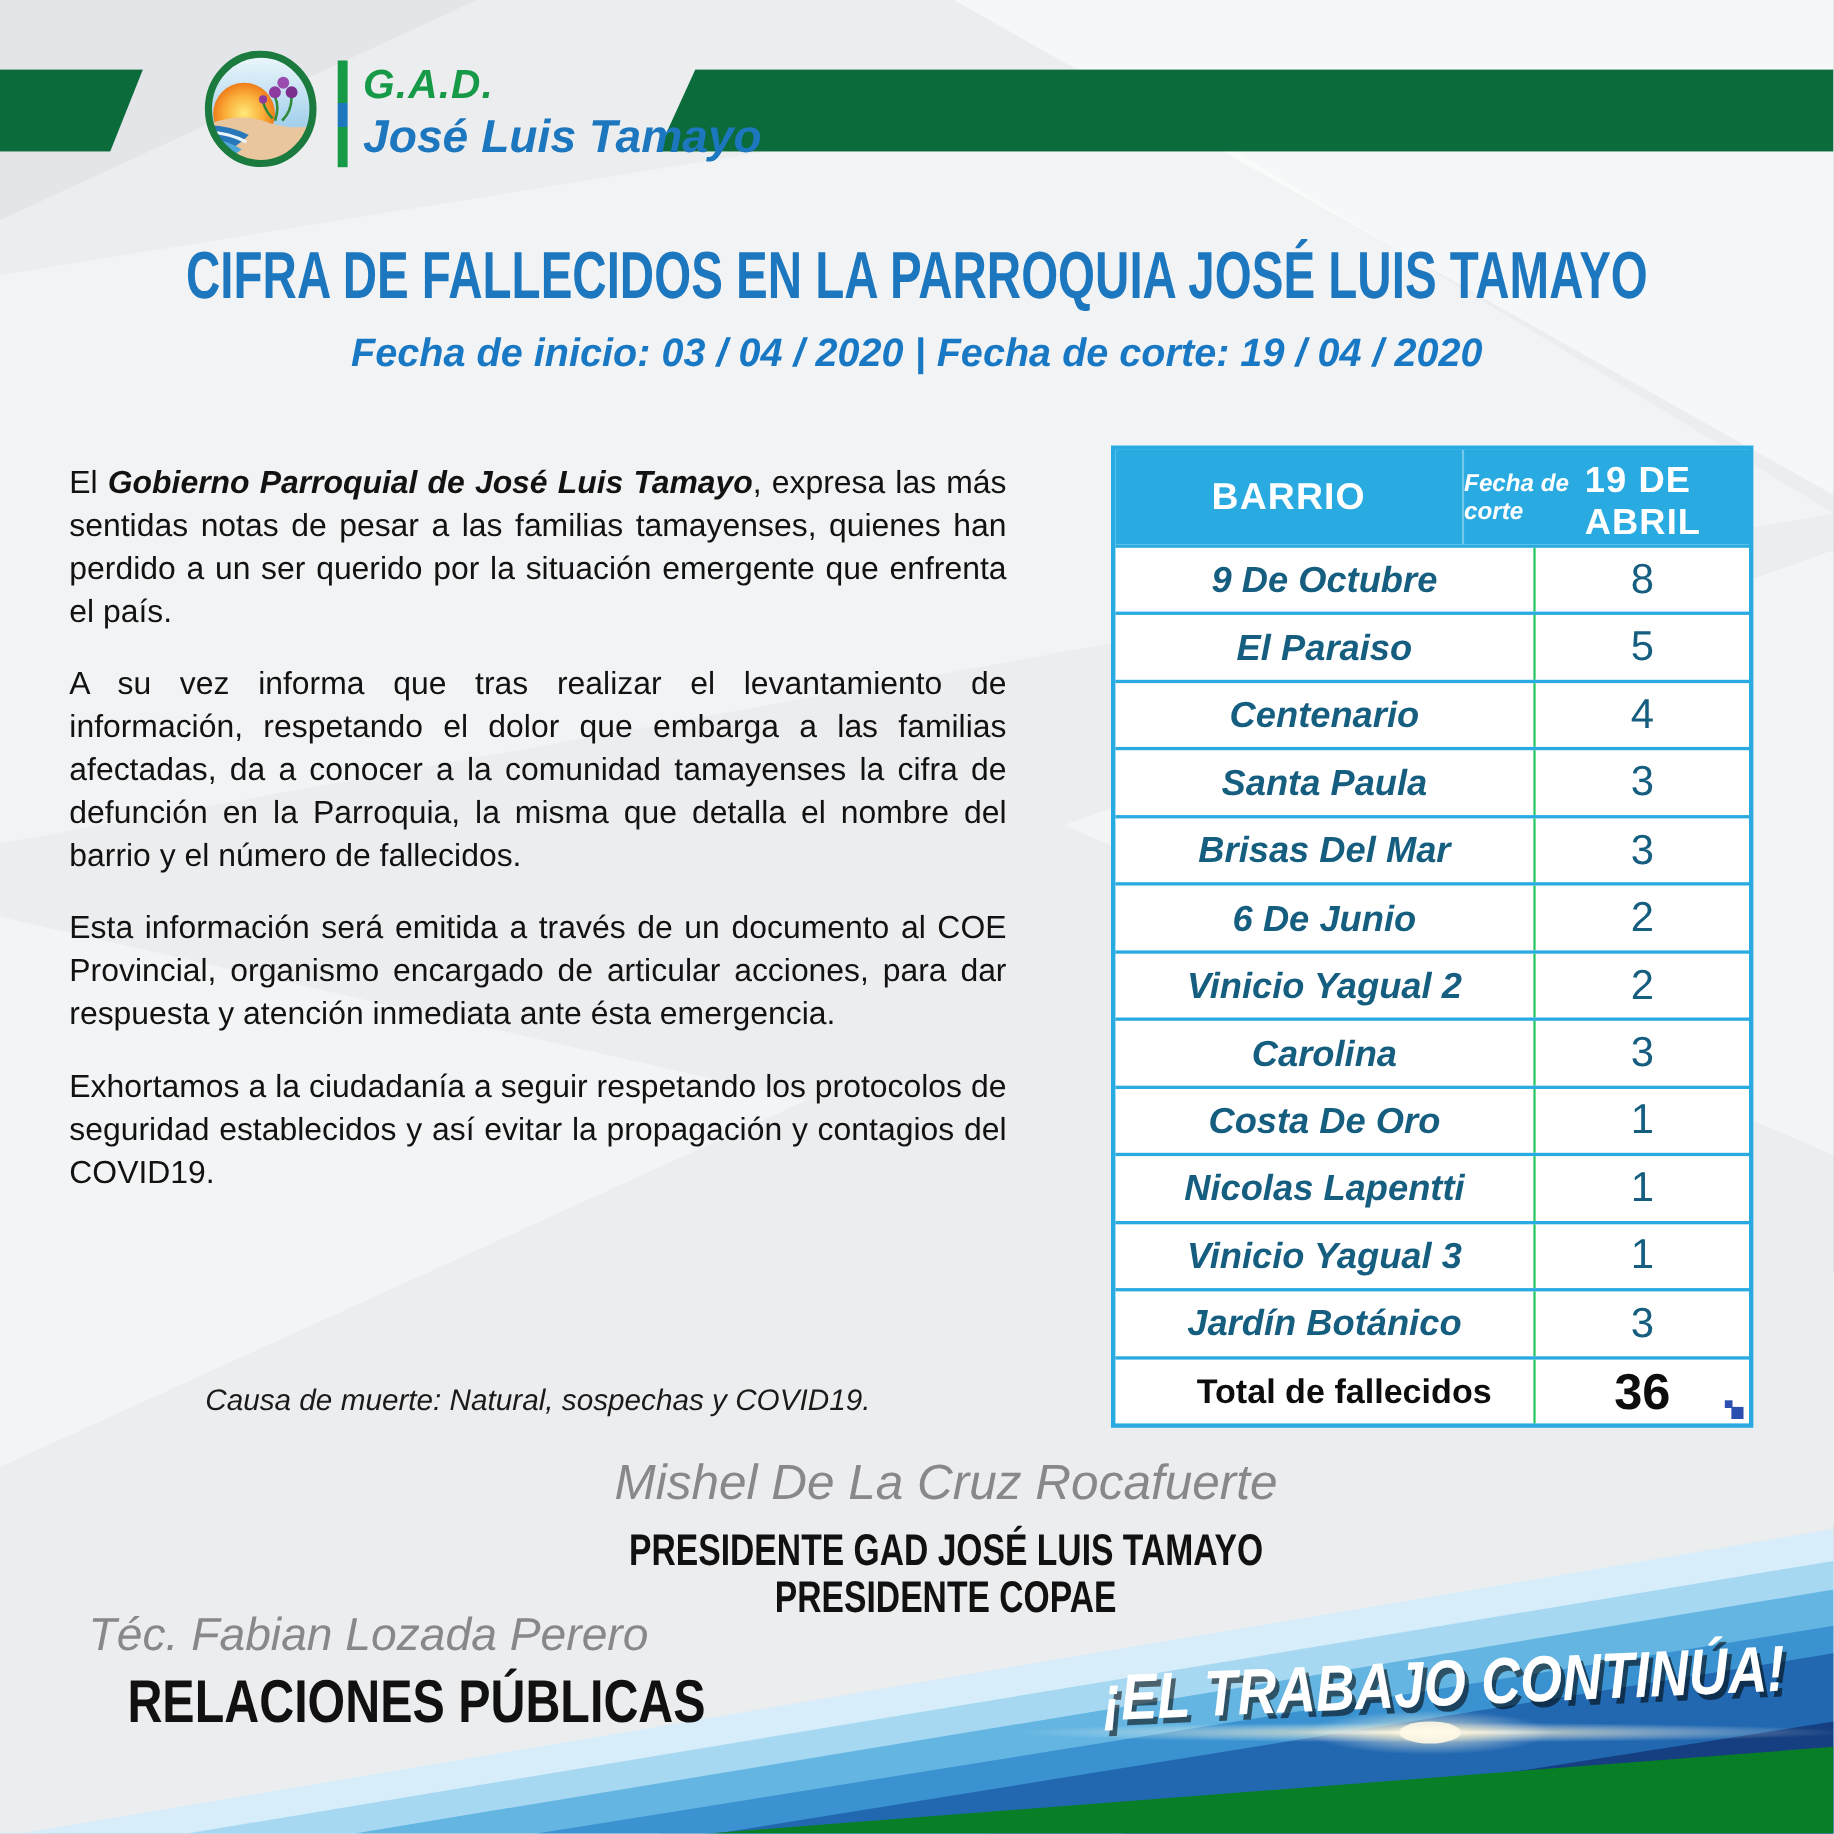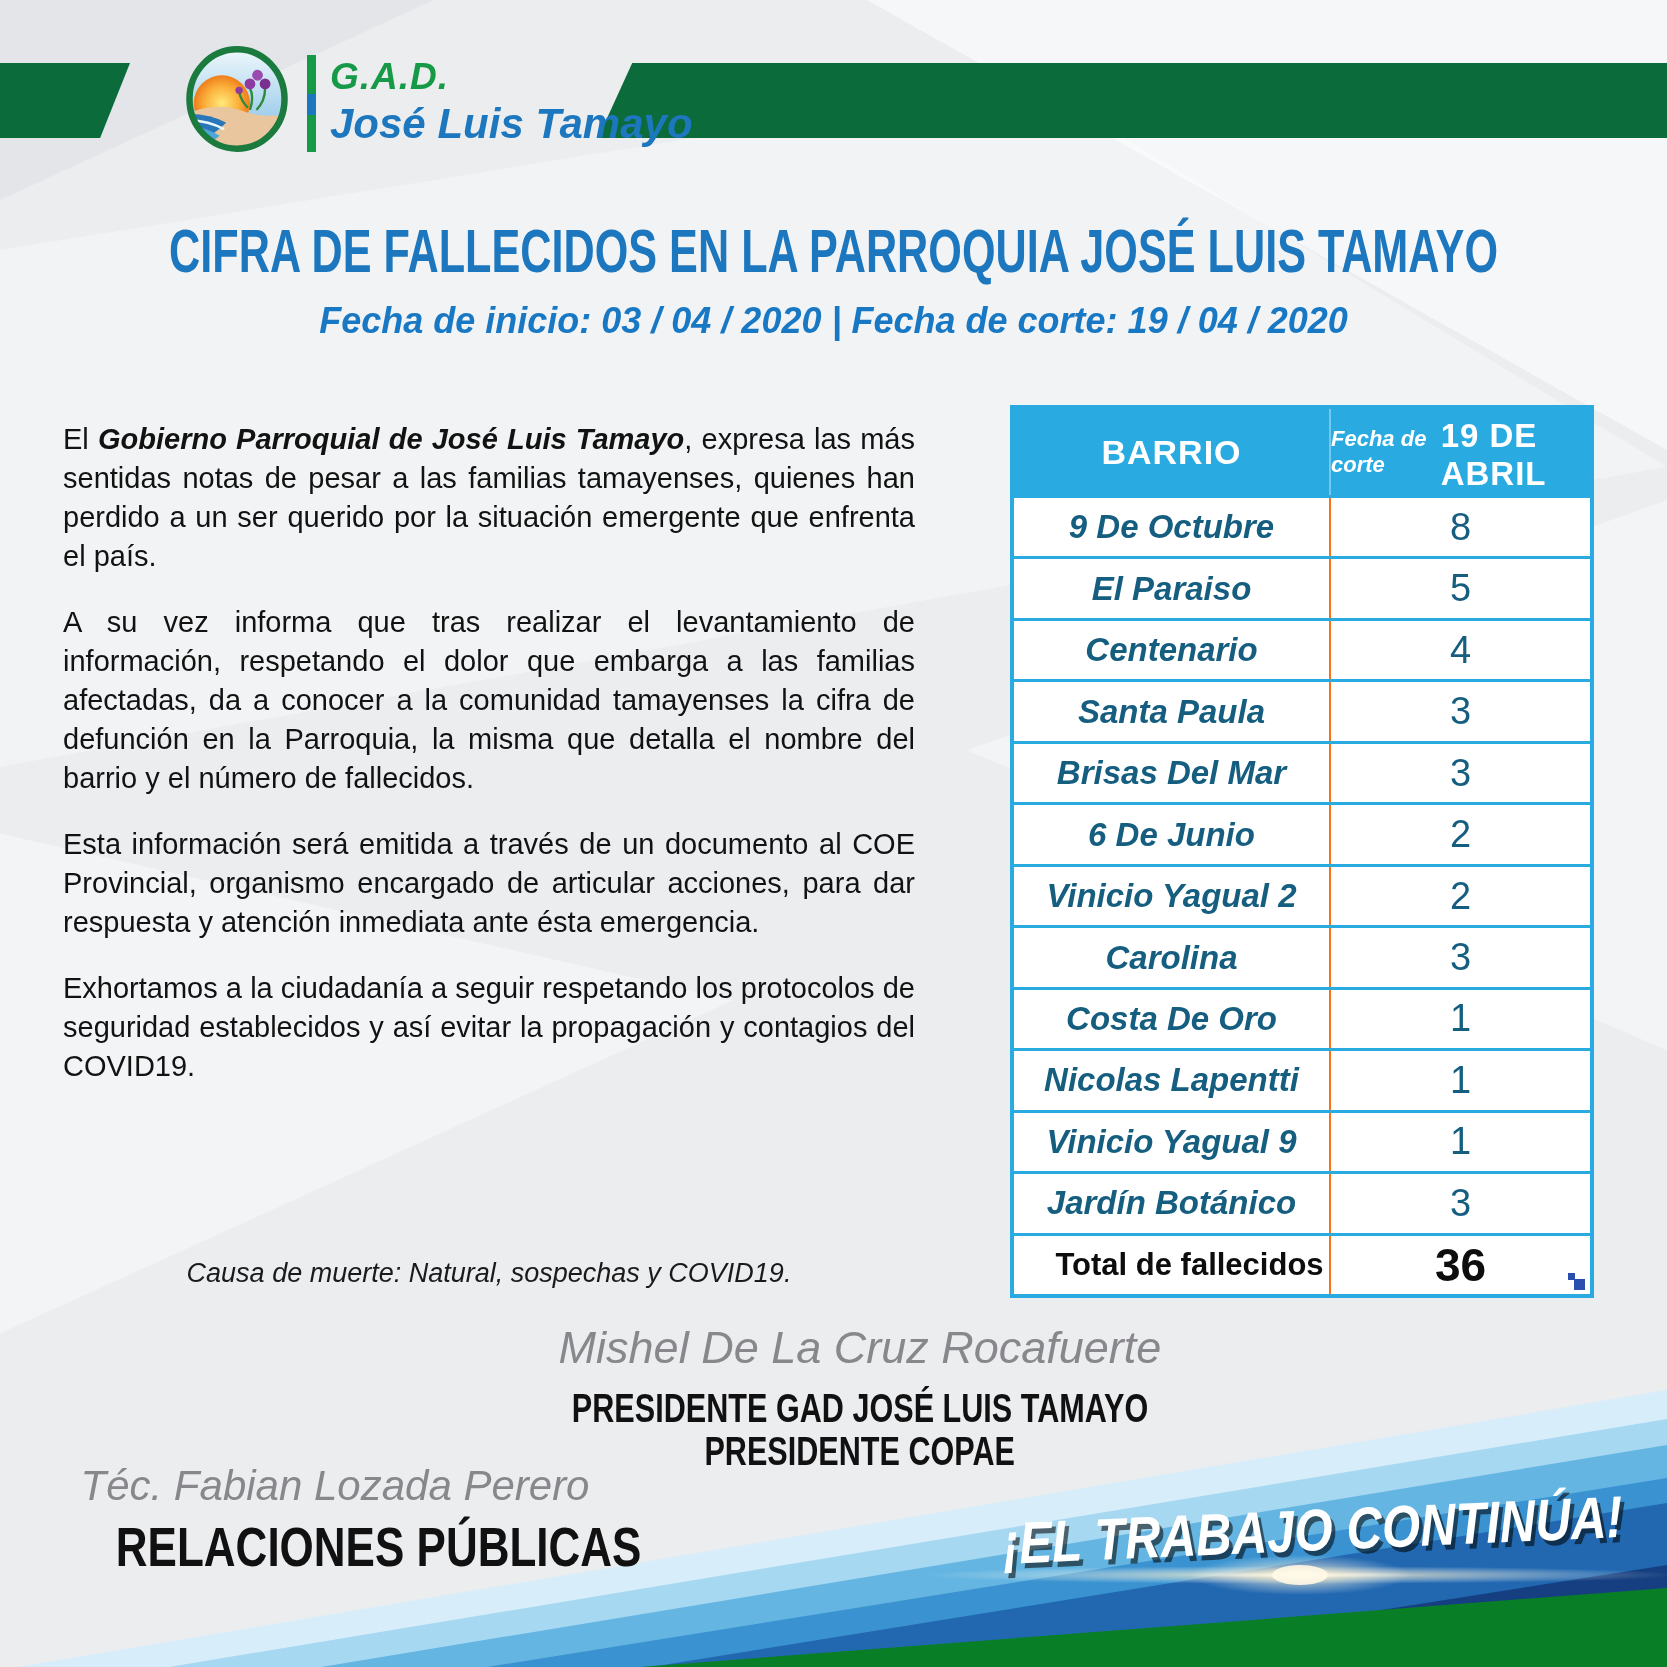--- a/index.html
+++ b/index.html
@@ -41,21 +41,21 @@
          border:4px solid var(--tblue);background:#fff;display:flex;flex-direction:column;}
   #thead{height:86px;flex:0 0 86px;background:var(--tblue);display:flex;color:#fff;}
   .hc1{width:317px;display:flex;align-items:center;justify-content:center;
        border-right:2px solid rgba(255,255,255,.35);box-sizing:border-box;}
   .hc1 span{font-size:34px;font-weight:bold;letter-spacing:1px;}
   .hc2{flex:1;display:flex;flex-direction:row;align-items:center;justify-content:center;}
   .hc2 .fc{font-size:22px;font-weight:bold;font-style:italic;}
   .hc2 .fd{font-size:33px;font-weight:bold;margin-top:5px;letter-spacing:1px;}
   #tbody{flex:1;display:flex;flex-direction:column;position:relative;}
   .trow{flex:1;display:flex;border-top:3px solid var(--tblue);}
-  .tname{width:317px;box-sizing:border-box;border-right:2px solid #f97316;
+  .tname{width:382px;box-sizing:border-box;border-right:2px solid #22c55e;
          display:flex;align-items:center;justify-content:center;
          font-weight:bold;font-style:italic;font-size:33px;color:var(--ttext);}
   .tval{flex:1;display:flex;align-items:center;justify-content:center;
         font-size:38px;color:var(--ttext);}
   .total-row .tname{font-style:normal;color:#0d0d0d;font-size:31px;padding-left:36px;}
   .total-row .tval{color:#0d0d0d;font-weight:bold;font-size:46px;}
   #step-square{position:absolute;right:5px;bottom:4px;width:11px;height:11px;background:#2b4fae;}
   #step-square::before{content:"";position:absolute;left:-6px;top:-6px;width:7px;height:7px;background:#2b4fae;}
 
   
@@ -199,21 +199,21 @@
       <div class="tname">Costa De Oro</div>
       <div class="tval">1</div>
     </div>
 
     <div class="trow">
       <div class="tname">Nicolas Lapentti</div>
       <div class="tval">1</div>
     </div>
 
     <div class="trow">
-      <div class="tname">Vinicio Yagual 9</div>
+      <div class="tname">Vinicio Yagual 3</div>
       <div class="tval">1</div>
     </div>
 
     <div class="trow">
       <div class="tname">Jardín Botánico</div>
       <div class="tval">3</div>
     </div>
   <div class="trow total-row">
         <div class="tname">Total de fallecidos</div>
         <div class="tval">36</div>

